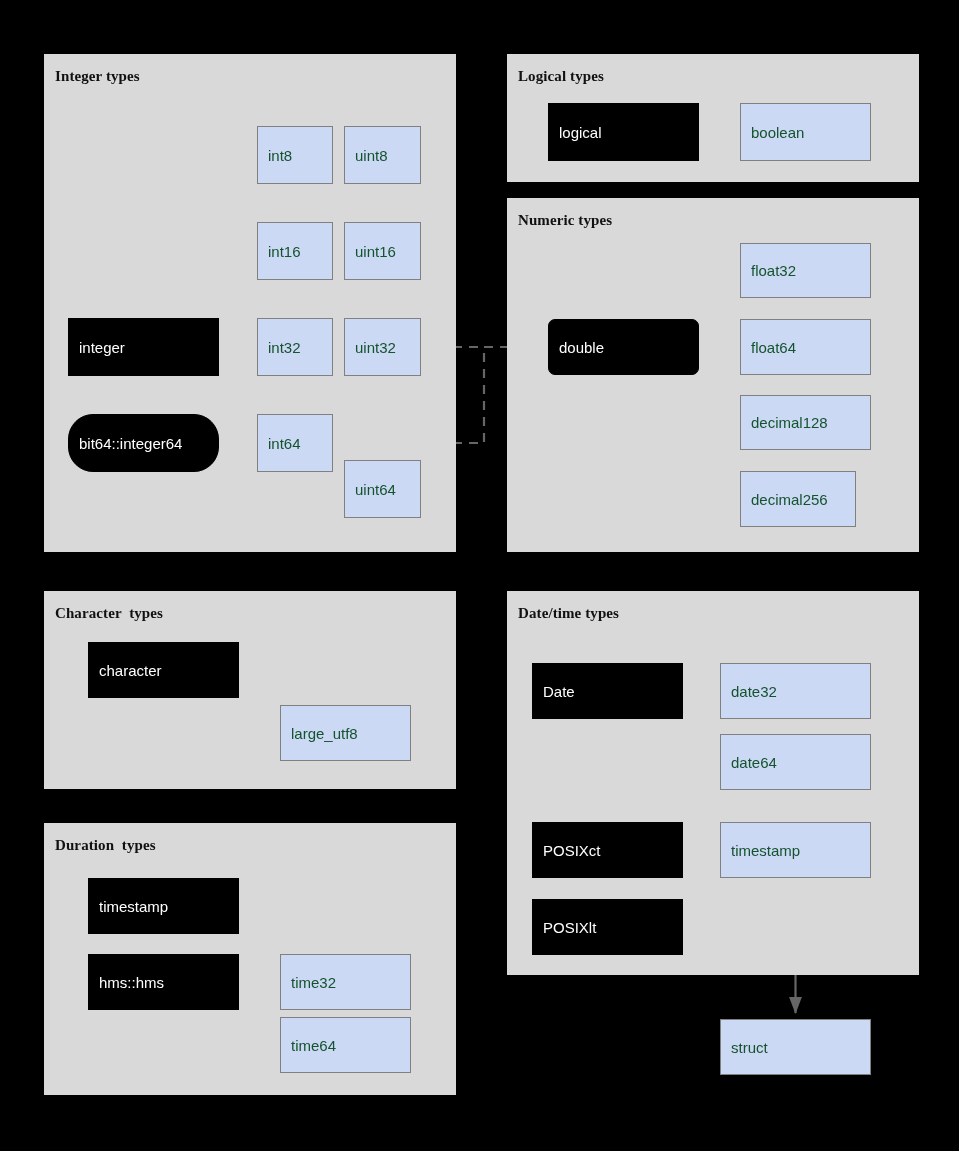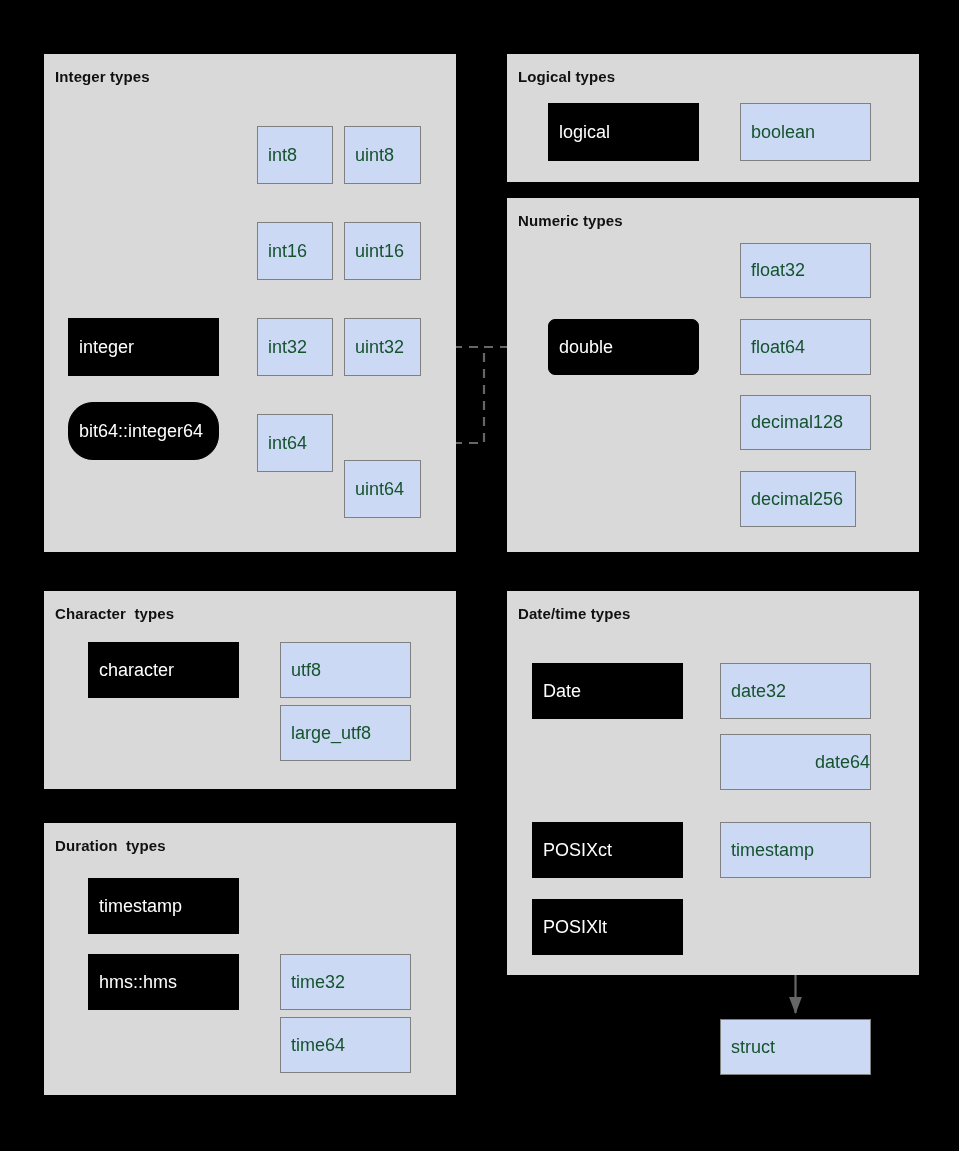--- a/index.html
+++ b/index.html
@@ -16,28 +16,29 @@
     background:#d9d9d9;
     box-sizing:border-box;
   }
   .panel-title{
     position:absolute;
     font-size:15px;
     font-weight:bold;
     color:#111;
     letter-spacing:0.1px;
     white-space:pre;
+    font-family:Liberation Serif, serif;
   }
 
   .node{
     position:absolute;
     box-sizing:border-box;
     display:flex;
     align-items:center;
-    font-size:18px;
+    font-size:15px;
     padding-left:10px;
     white-space:nowrap;
   }
   .node.rtype{
     background:#000000;
     color:#ffffff;
     border:1px solid #000000;
   }
   .node.atype{
     background:#ccd9f5;
@@ -107,21 +108,21 @@
     </div>
     <div class="node rtype" style="left: 68px; top: 318px; width: 151px; height: 58px;">
       <span>integer</span>
     </div>
     <div class="node atype" style="left: 257px; top: 318px; width: 76px; height: 58px;">
       <span>int32</span>
     </div>
     <div class="node atype" style="left: 344px; top: 318px; width: 77px; height: 58px;">
       <span>uint32</span>
     </div>
-    <div class="node rtype" style="left: 68px; top: 402px; width: 151px; height: 58px; border-radius: 25px;">
+    <div class="node rtype" style="left: 68px; top: 414px; width: 151px; height: 58px; border-radius: 25px;">
       <span>bit64::integer64</span>
     </div>
     <div class="node atype" style="left: 257px; top: 414px; width: 76px; height: 58px;">
       <span>int64</span>
     </div>
     <div class="node atype" style="left: 344px; top: 414px; width: 77px; height: 58px; margin-top: 46px;">
       <span>uint64</span>
     </div>
     <div class="panel" style="left: 507px; top: 54px; width: 412px; height: 128px;"></div>
     <div class="panel-title" style="left: 518px; top: 68px;">Logical types</div>
@@ -146,23 +147,20 @@
       <span>decimal128</span>
     </div>
     <div class="node atype" style="left: 740px; top: 471px; width: 116px; height: 56px;">
       <span>decimal256</span>
     </div>
     <div class="panel" style="left: 44px; top: 591px; width: 412px; height: 198px;"></div>
     <div class="panel-title" style="left: 55px; top: 605px;">Character  types</div>
     <div class="node rtype" style="left: 88px; top: 642px; width: 151px; height: 56px;">
       <span>character</span>
     </div>
-    <div class="node atype" style="left: 280px; top: 642px; width: 131px; height: 56px;">
-      <span>utf8</span>
-    </div>
     <div class="node atype" style="left: 280px; top: 705px; width: 131px; height: 56px;">
       <span>large_utf8</span>
     </div>
     <div class="panel" style="left: 44px; top: 823px; width: 412px; height: 272px;"></div>
     <div class="panel-title" style="left: 55px; top: 837px;">Duration  types</div>
     <div class="node rtype" style="left: 88px; top: 878px; width: 151px; height: 56px;">
       <span>timestamp</span>
     </div>
     <div class="node rtype" style="left: 88px; top: 954px; width: 151px; height: 56px;">
       <span>hms::hms</span>
@@ -174,21 +172,21 @@
       <span>time64</span>
     </div>
     <div class="panel" style="left: 507px; top: 591px; width: 412px; height: 384px;"></div>
     <div class="panel-title" style="left: 518px; top: 605px;">Date/time types</div>
     <div class="node rtype" style="left: 532px; top: 663px; width: 151px; height: 56px;">
       <span>Date</span>
     </div>
     <div class="node atype" style="left: 720px; top: 663px; width: 151px; height: 56px;">
       <span>date32</span>
     </div>
-    <div class="node atype" style="left: 720px; top: 734px; width: 151px; height: 56px; justify-content: flex-end;">
+    <div class="node atype" style="left: 720px; top: 734px; width: 151px; height: 56px;">
       <span>date64</span>
     </div>
     <div class="node rtype" style="left: 532px; top: 822px; width: 151px; height: 56px;">
       <span>POSIXct</span>
     </div>
     <div class="node atype" style="left: 720px; top: 822px; width: 151px; height: 56px;">
       <span>timestamp</span>
     </div>
     <div class="node rtype" style="left: 532px; top: 899px; width: 151px; height: 56px;">
       <span>POSIXlt</span>

